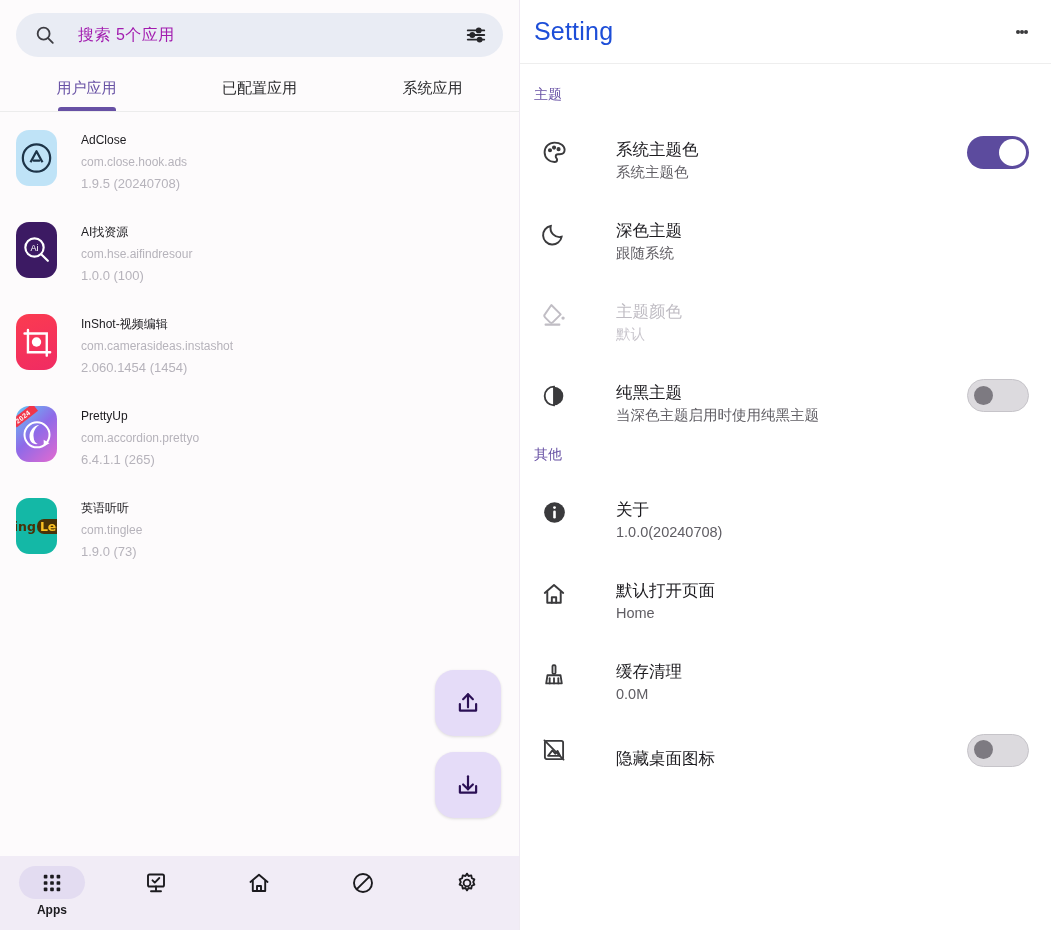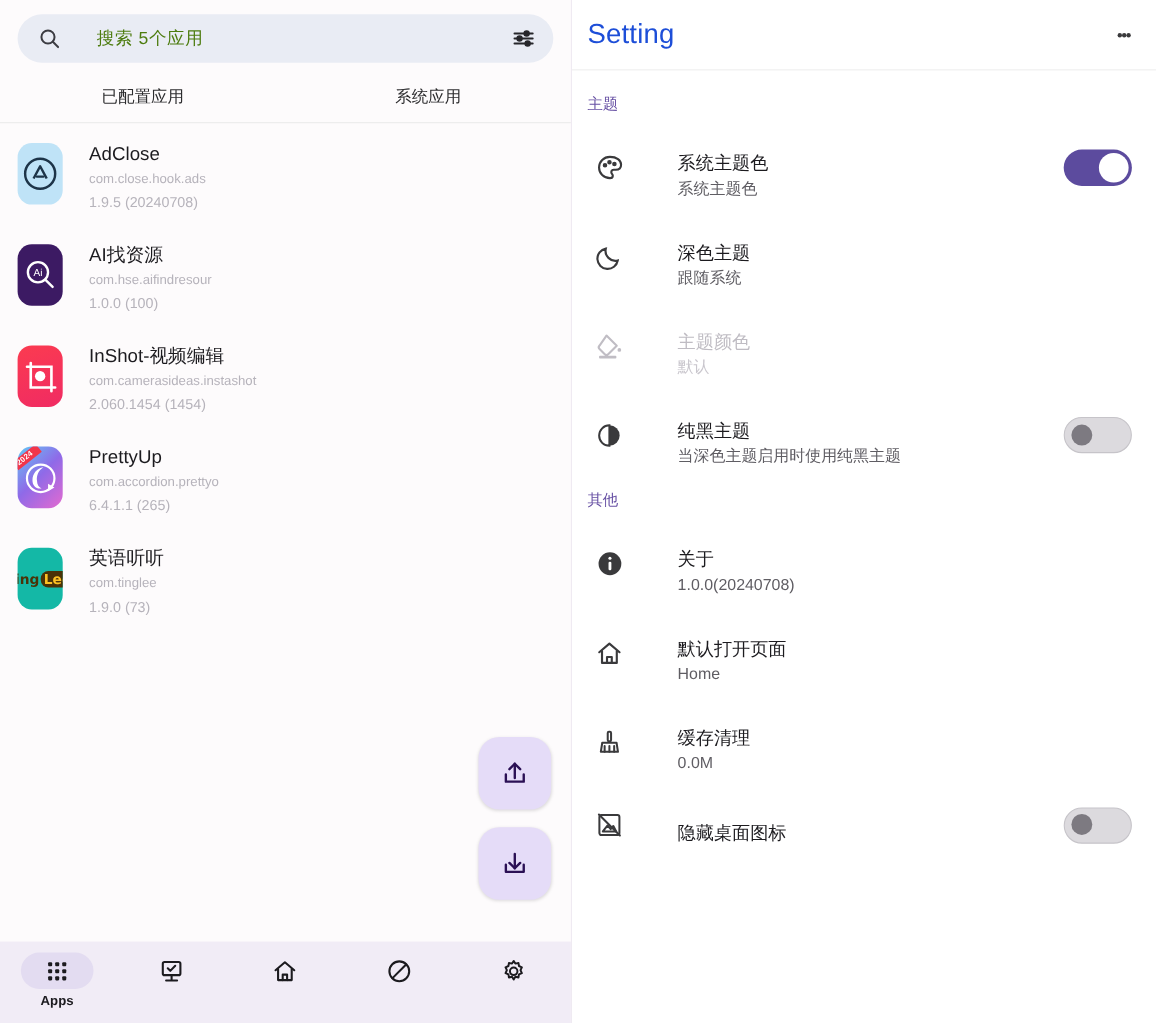--- a/index.html
+++ b/index.html
@@ -21,22 +21,22 @@
   }
   .search-wrap { padding: 13px 16px 0 16px; }
   .search-bar {
     height: 44px; border-radius: 22px;
     background: #e9ecf4;
     display: flex; align-items: center;
     padding: 0 16px 0 18px;
   }
   .search-icon { width: 22px; height: 22px; flex: 0 0 auto; }
   .search-placeholder {
-    flex: 1 1 auto; margin-left: 32px;
-    font-size: 16px; color: #4d7c0f; letter-spacing: .5px;
+    flex: 1 1 auto; margin-left: 22px;
+    font-size: 16px; color: #a21caf; letter-spacing: .5px;
   }
   .filter-icon { width: 22px; height: 22px; flex: 0 0 auto; cursor: pointer; }
 
   .tabs {
     display: flex; margin-top: 16px;
     border-bottom: 1px solid #ececec;
     position: relative;
   }
   .tab {
     flex: 1 1 0; text-align: center;
@@ -57,21 +57,21 @@
     display: flex; align-items: flex-start;
     padding: 8px 16px; height: 92px; cursor: pointer;
   }
   .app-icon {
     width: 41px; height: 56px; border-radius: 13px;
     flex: 0 0 auto; margin-top: 2px;
     position: relative; overflow: hidden;
     display: flex; align-items: center; justify-content: center;
   }
   .app-meta { margin-left: 24px; padding-top: 1px; min-width: 0; }
-  .app-name { font-size: 17px; color: #1c1b1f; line-height: 22px; }
+  .app-name { font-size: 12px; color: #1c1b1f; line-height: 22px; }
   .app-pkg { font-size: 12px; color: #b6b3bb; line-height: 23px; }
   .app-ver { font-size: 13px; color: #b6b3bb; line-height: 20px; }
 
   
   .ic-adclose { background: #bfe3f7; }
   .ic-ai { background: #3c1a63; }
   .ic-inshot { background: linear-gradient(160deg,#fb3b50 0%,#f02b63 100%); }
   .ic-pretty { background: linear-gradient(135deg,#63c8f5 0%,#8f6ae8 48%,#e36ad0 100%); }
   .ic-ting { background: #14b8a6; }
   .badge2024 {
@@ -203,20 +203,21 @@
               <line x1="3" y1="17" x2="21" y2="17"></line>
             <circle cx="15" cy="7" r="2.2" fill="#27272b"></circle>
               <circle cx="8" cy="12" r="2.2" fill="#27272b"></circle>
               <circle cx="16" cy="17" r="2.2" fill="#27272b"></circle>
           </svg>
         </span>
       </div>
     </div>
 
     <div class="tabs">
+      <div class="tab active"><span>用户应用</span></div>
       <div class="tab"><span>已配置应用</span></div>
       <div class="tab"><span>系统应用</span></div>
     </div>
 
     <div class="app-list">
 
       <div class="app-row">
         <div class="app-icon ic-adclose">
           <svg viewBox="0 0 48 48" width="44" height="44" fill="none" stroke="#1d3448" stroke-width="2.6">
             <circle cx="24" cy="24" r="16"></circle>

